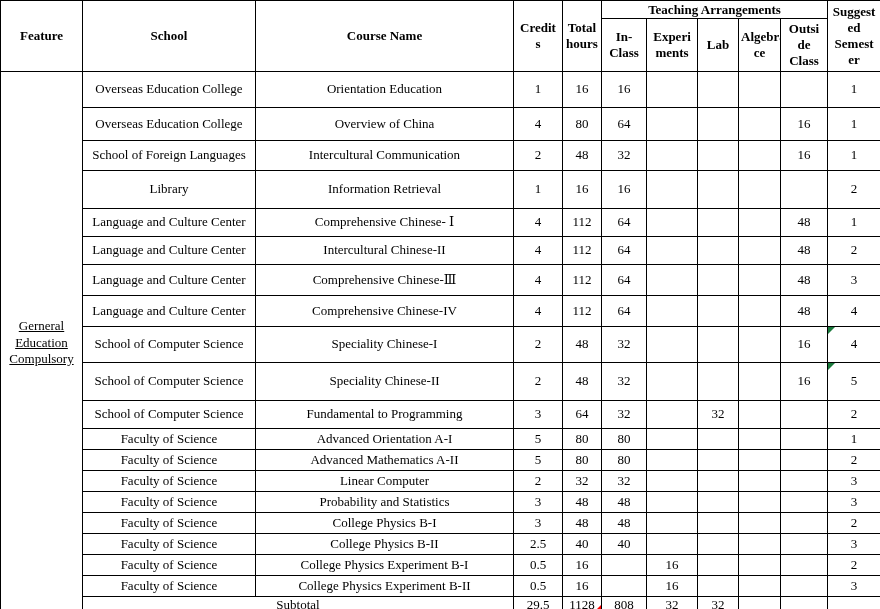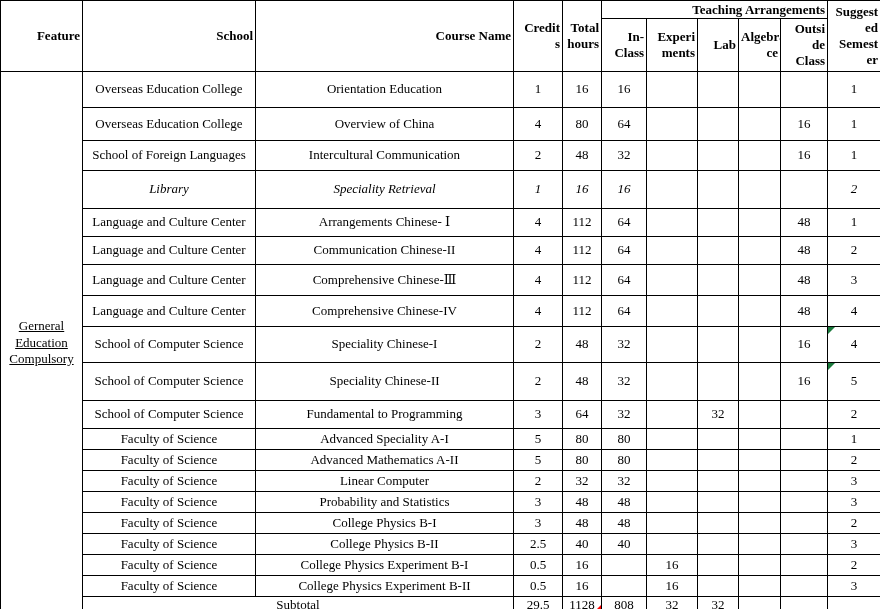--- a/index.html
+++ b/index.html
@@ -13,21 +13,21 @@
   table.sched td, table.sched th{
     border:1px solid #000;
     font-size:13px;font-weight:normal;
     padding:0 2px;
     vertical-align:middle;
     text-align:center;
     overflow:hidden;
     position:relative;
     line-height:1.25;
   }
-  table.sched th{font-weight:bold;white-space:pre-line;text-align:right;}
+  table.sched th{font-weight:bold;white-space:pre-line;}
   td.left{text-align:left;padding-left:4px;}
   td.feature{text-align:center;line-height:1.35;text-decoration:underline;}
   td.subtotal-label{font-weight:bold;text-align:center;text-decoration:underline;}
   .corner-green::before{
     content:"";position:absolute;top:0;left:0;width:0;height:0;
     border-top:7px solid var(--marker-green,#1a7a3c);
     border-right:7px solid transparent;
   }
   .corner-red::after{
     content:"";position:absolute;bottom:0;right:0;width:0;height:0;
@@ -112,47 +112,47 @@
           <td class="left">Intercultural Communication</td>
           <td>2</td>
           <td>48</td>
           <td>32</td>
           <td></td>
           <td></td>
           <td></td>
           <td>16</td>
           <td>1</td>
         </tr>
-        <tr style="height: 38px; font-style: italic;">
+        <tr style="height: 38px;">
           <td class="left">Library</td>
-          <td class="left">Speciality Retrieval</td>
+          <td class="left">Information Retrieval</td>
           <td>1</td>
           <td>16</td>
           <td>16</td>
           <td></td>
           <td></td>
           <td></td>
           <td></td>
           <td>2</td>
         </tr>
         <tr style="height: 28px;">
           <td class="left">Language and Culture Center</td>
-          <td class="left">Arrangements Chinese- Ⅰ</td>
+          <td class="left">Comprehensive Chinese- Ⅰ</td>
           <td>4</td>
           <td>112</td>
           <td>64</td>
           <td></td>
           <td></td>
           <td></td>
           <td>48</td>
           <td>1</td>
         </tr>
         <tr style="height: 28px;">
           <td class="left">Language and Culture Center</td>
-          <td class="left">Communication Chinese-II</td>
+          <td class="left">Intercultural Chinese-II</td>
           <td>4</td>
           <td>112</td>
           <td>64</td>
           <td></td>
           <td></td>
           <td></td>
           <td>48</td>
           <td>2</td>
         </tr>
         <tr style="height: 31px;">
@@ -210,21 +210,21 @@
           <td>64</td>
           <td>32</td>
           <td></td>
           <td>32</td>
           <td></td>
           <td></td>
           <td>2</td>
         </tr>
         <tr style="height: 21px;">
           <td class="left">Faculty of Science</td>
-          <td class="left">Advanced Speciality A-I</td>
+          <td class="left">Advanced Orientation A-I</td>
           <td>5</td>
           <td>80</td>
           <td>80</td>
           <td></td>
           <td></td>
           <td></td>
           <td></td>
           <td>1</td>
         </tr>
         <tr style="height: 21px;">

